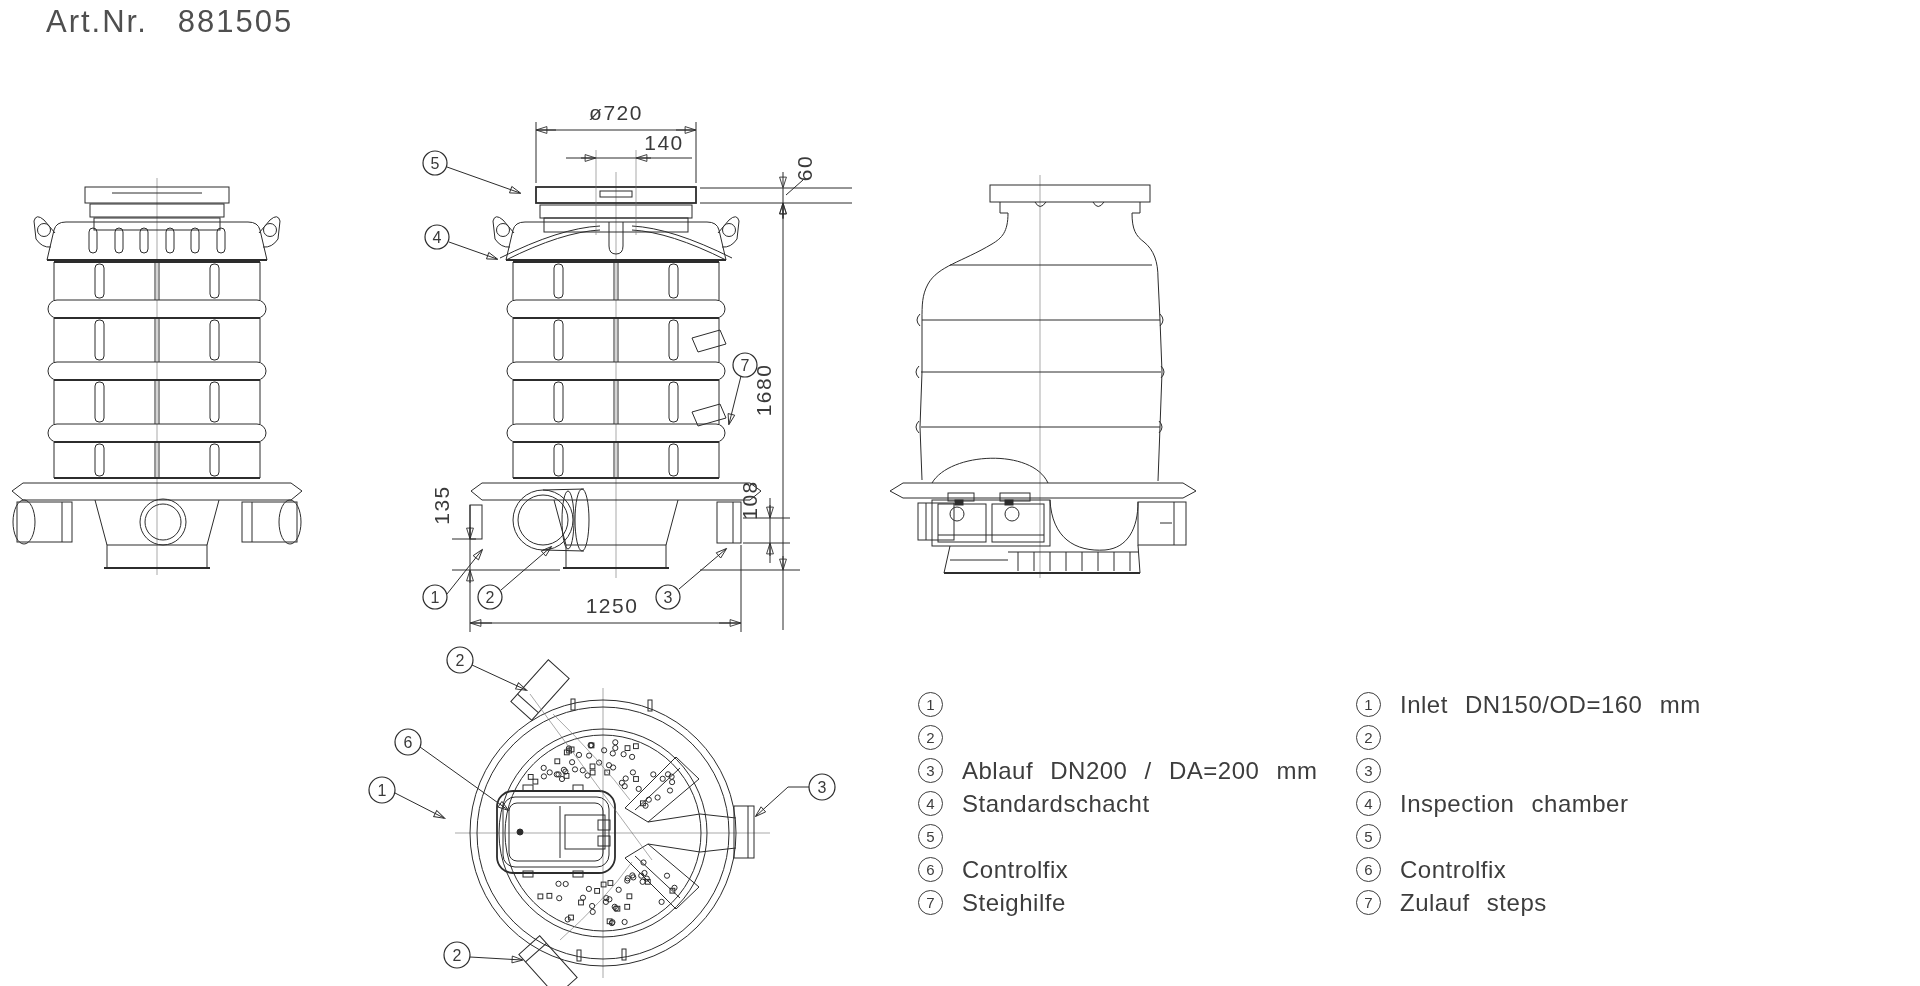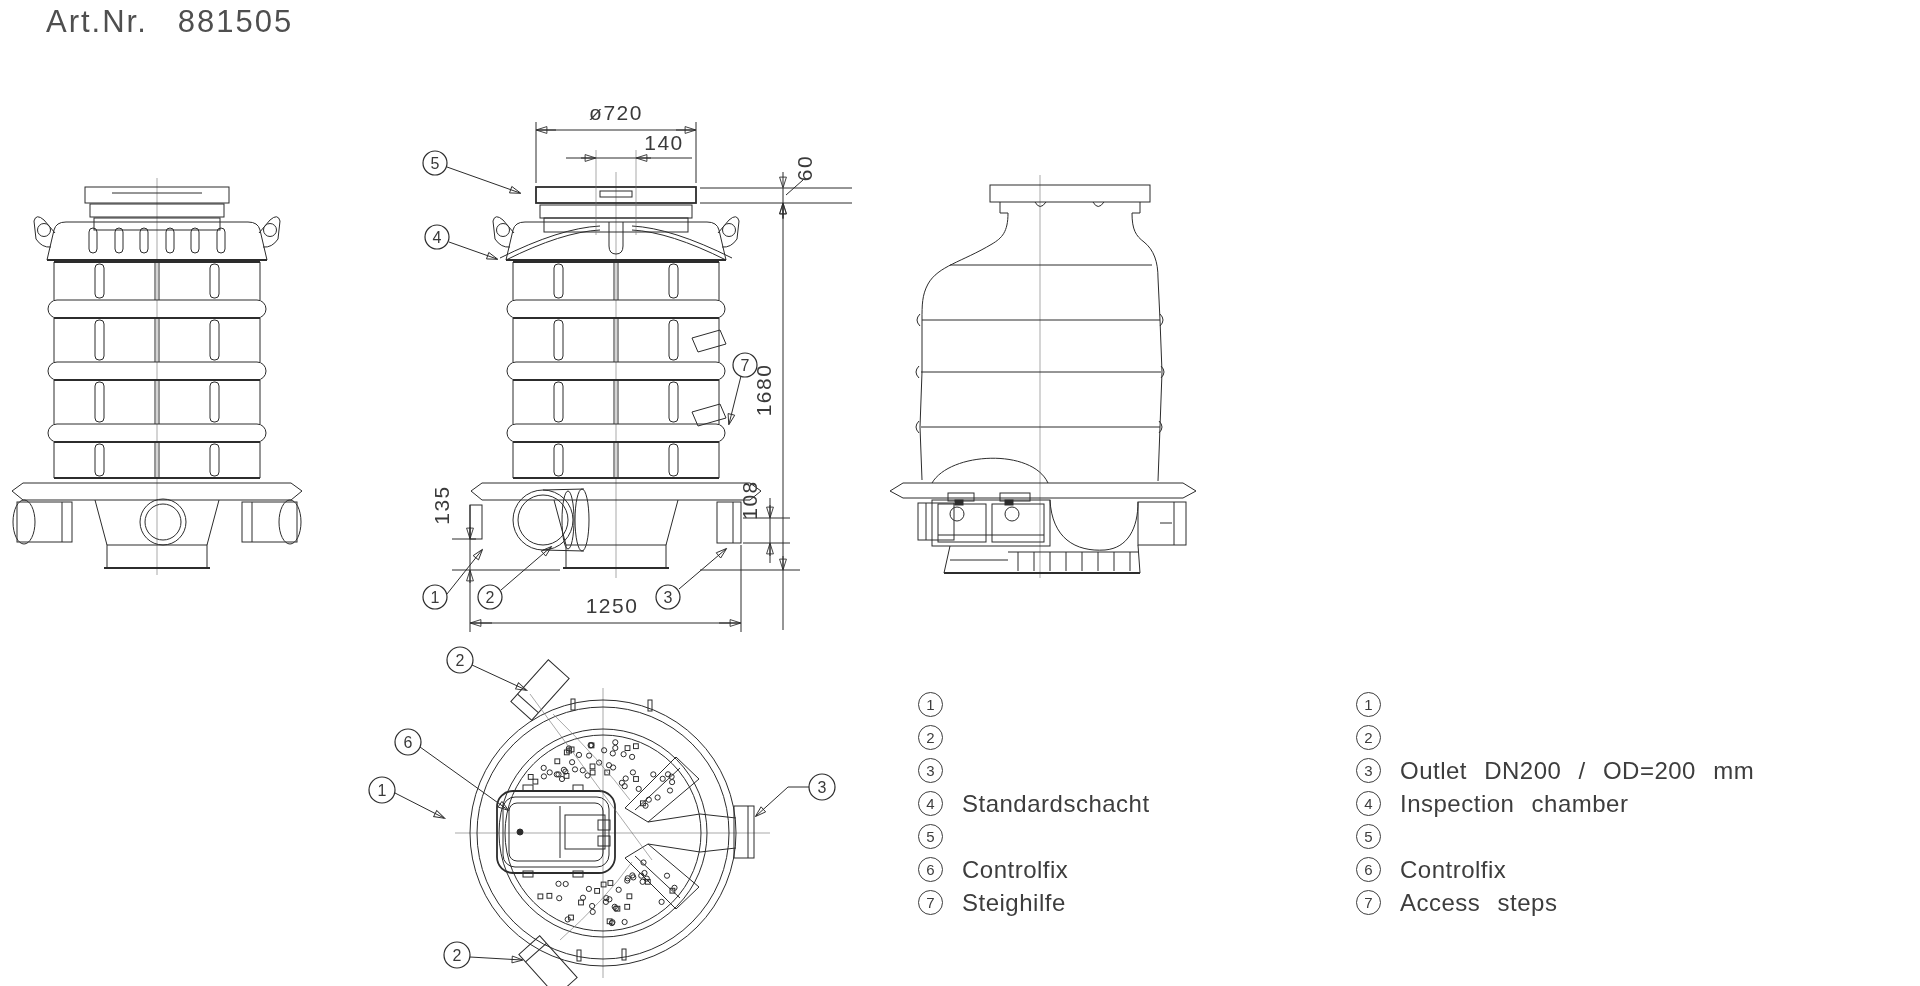--- a/index.html
+++ b/index.html
@@ -478,20 +478,21 @@
 
   <div class="legend legend-de">
     <div class="lrow">
       <span class="cnum">1</span>
     </div>
     <div class="lrow">
       <span class="cnum">2</span>
     </div>
     <div class="lrow">
       <span class="cnum">3</span>
+      <span>Ablauf DN200 / DA=200 mm</span>
     </div>
     <div class="lrow">
       <span class="cnum">4</span>
       <span>Standardschacht</span>
     </div>
     <div class="lrow">
       <span class="cnum">5</span>
     </div>
     <div class="lrow">
       <span class="cnum">6</span>
@@ -499,38 +500,38 @@
     </div>
     <div class="lrow">
       <span class="cnum">7</span>
       <span>Steighilfe</span>
     </div>
   </div>
 
   <div class="legend legend-en">
     <div class="lrow">
       <span class="cnum">1</span>
+      <span>Inlet DN150/OD=160 mm</span>
     </div>
     <div class="lrow">
       <span class="cnum">2</span>
     </div>
     <div class="lrow">
       <span class="cnum">3</span>
-      <span>Outlet DN200 / OD=200 mm</span>
     </div>
     <div class="lrow">
       <span class="cnum">4</span>
       <span>Inspection chamber</span>
     </div>
     <div class="lrow">
       <span class="cnum">5</span>
     </div>
     <div class="lrow">
       <span class="cnum">6</span>
       <span>Controlfix</span>
     </div>
     <div class="lrow">
       <span class="cnum">7</span>
-      <span>Access steps</span>
+      <span>Zulauf steps</span>
     </div>
   </div>
 
 </div>
 
 </body></html>

